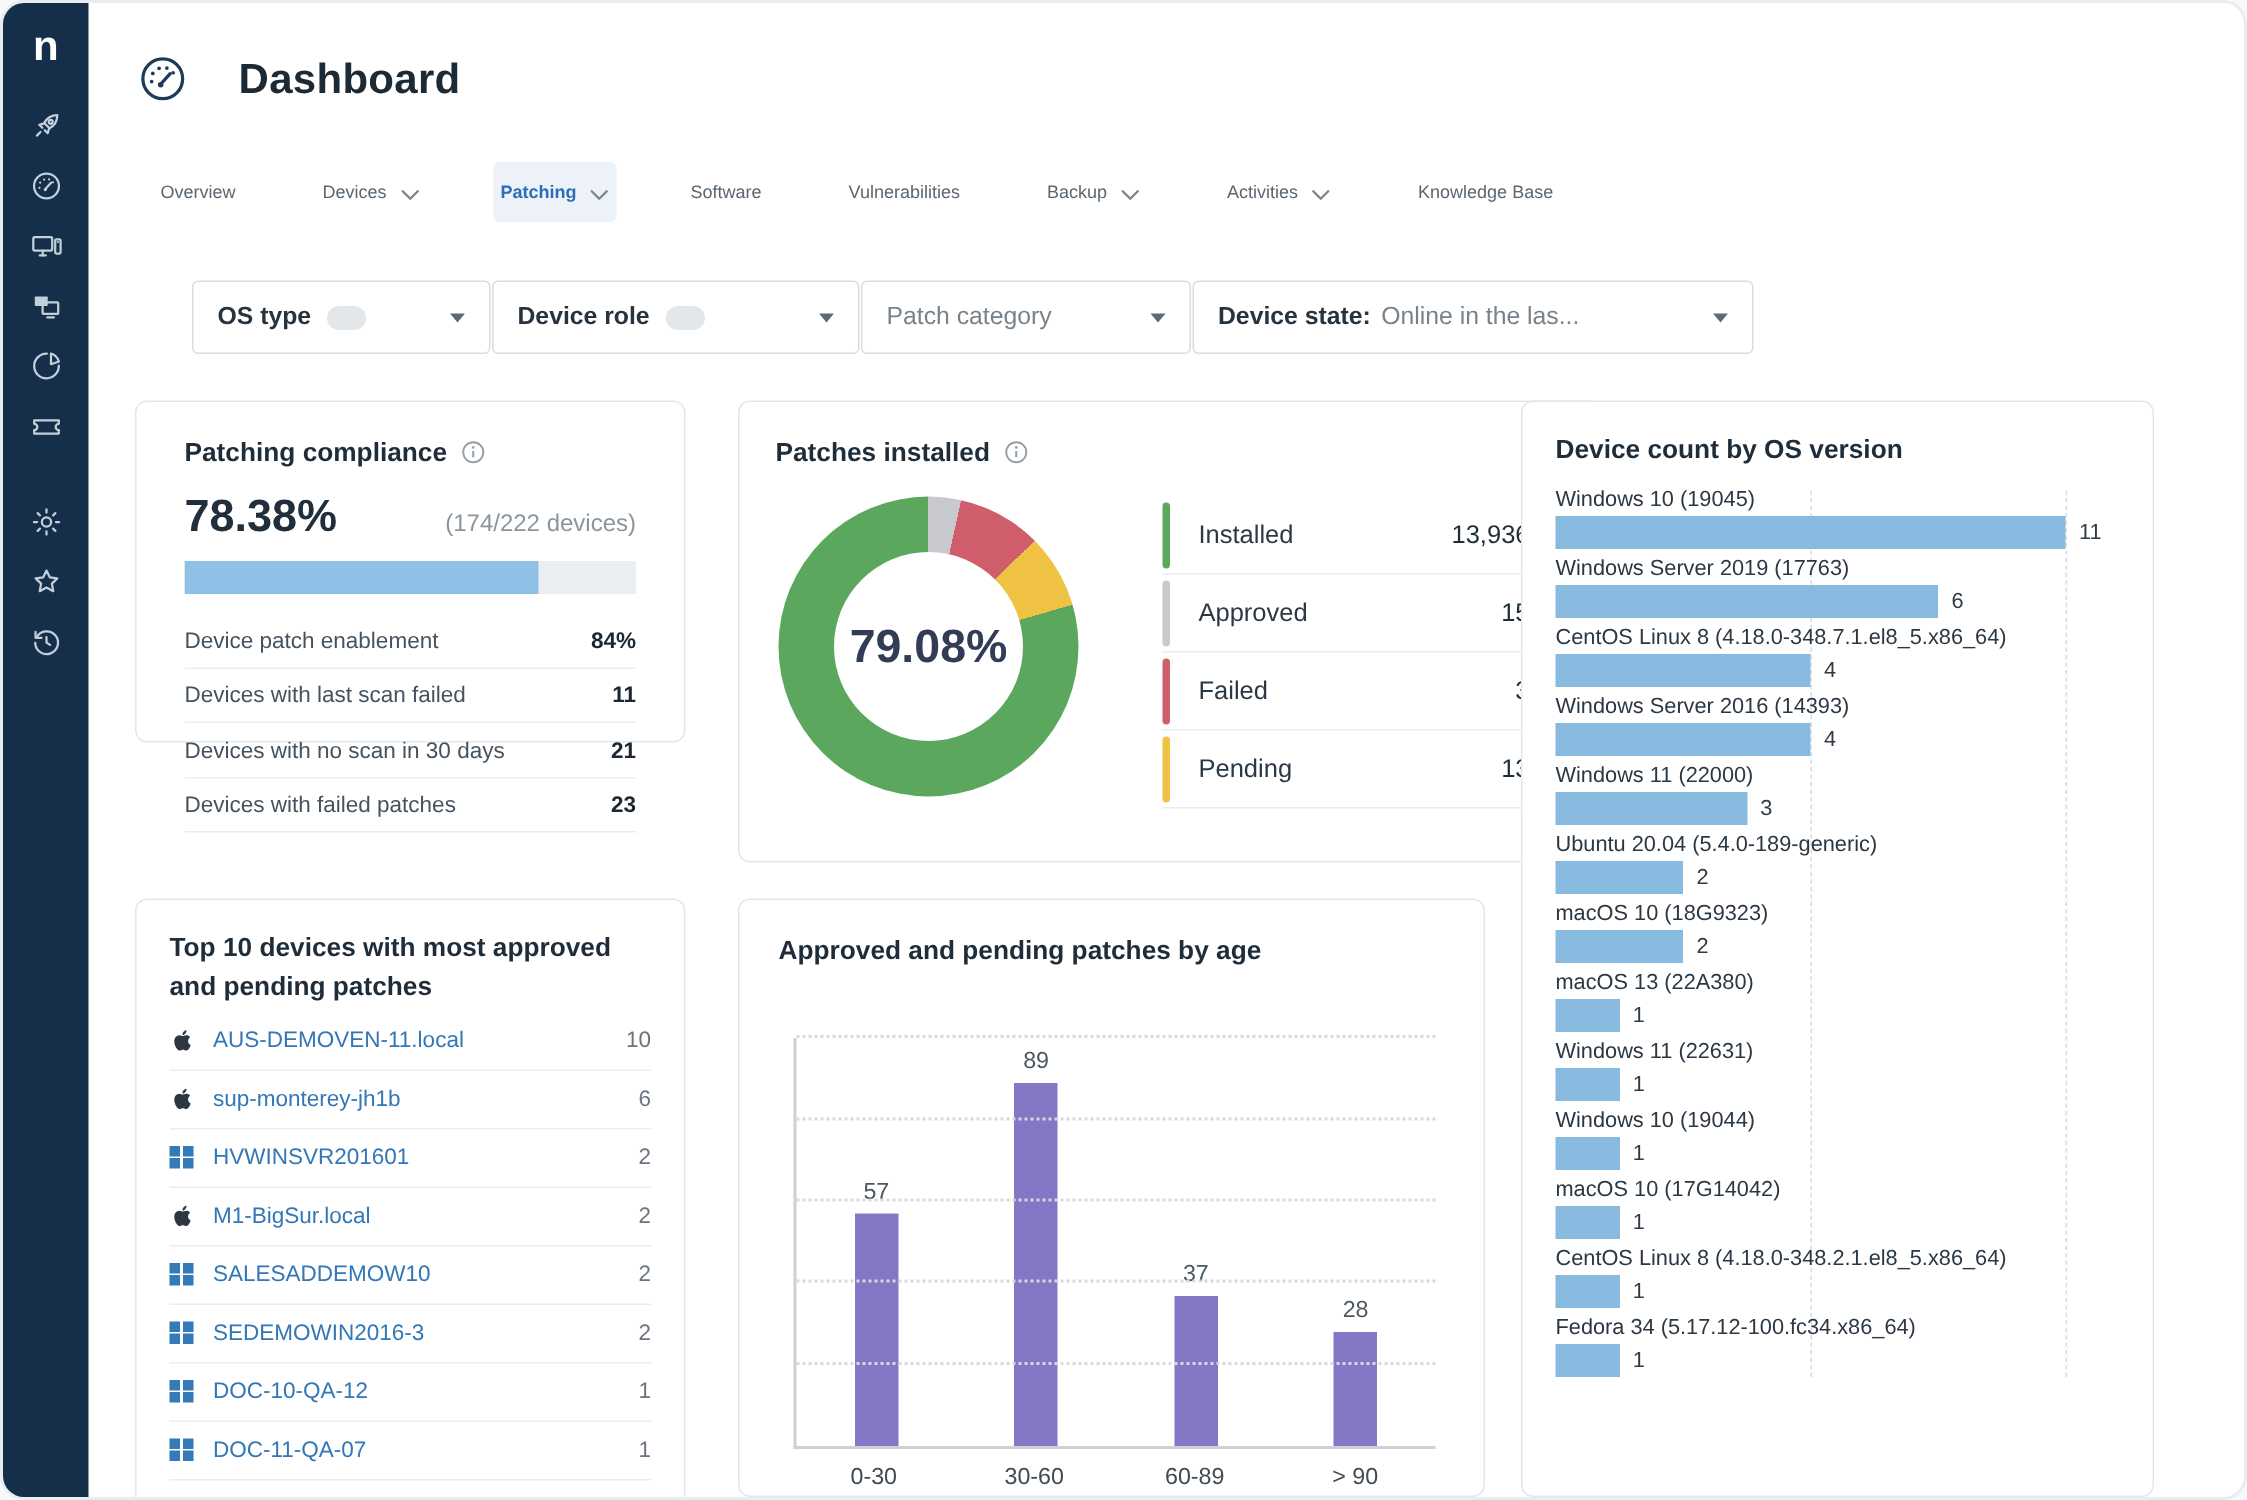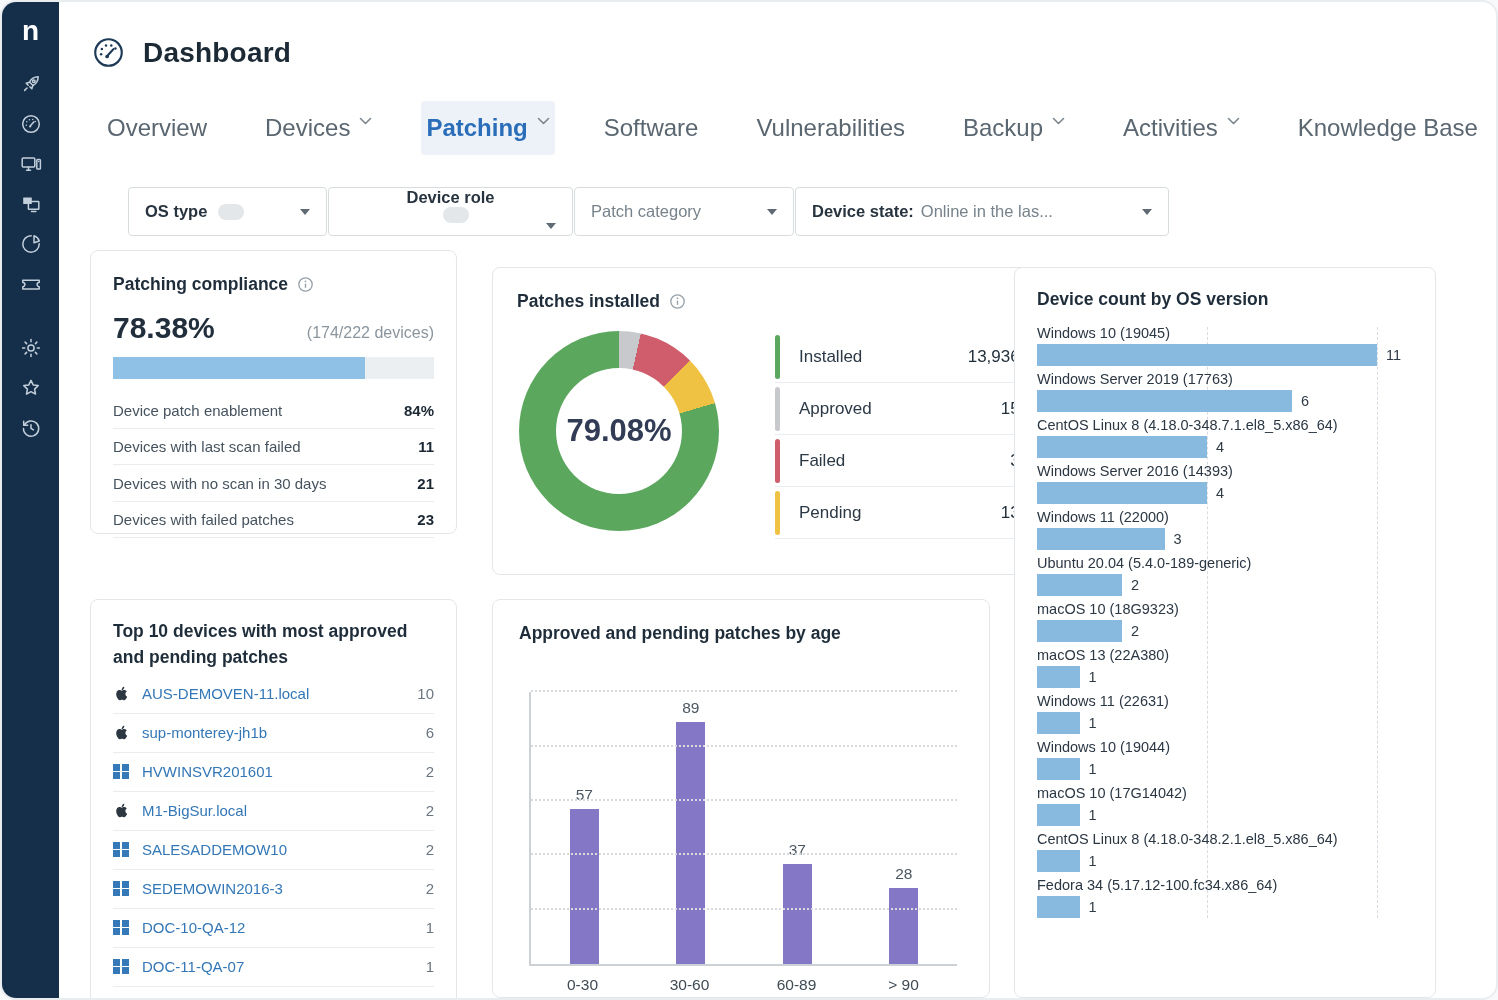--- a/index.html
+++ b/index.html
@@ -6,42 +6,42 @@
   body{width:1498px;height:1000px;background:#f7f9fa;font-family:"Liberation Sans",sans-serif;position:relative;}
   .app{position:absolute;top:2px;left:2px;width:1494px;height:996px;background:#fff;border-radius:14px;overflow:hidden;box-shadow:0 0 0 2px #e9edf0;}
   
   .sidebar{position:absolute;left:0;top:0;bottom:0;width:57px;background:#152f4a;display:flex;flex-direction:column;align-items:center;}
   .logo{color:#fff;font-size:28px;font-weight:700;margin-top:10px;height:38px;line-height:38px;cursor:pointer;}
   .nav-group{display:flex;flex-direction:column;gap:16px;margin-top:22px;}
   .nav-group.lower{margin-top:40px;}
   .side-btn{background:none;border:none;padding:0;width:24px;height:24px;color:#c3cfda;cursor:pointer;display:block;}
   .side-btn svg{display:block;}
   
-  .page-header{position:absolute;left:88px;top:32px;display:flex;align-items:center;gap:16px;}
+  .page-header{position:absolute;left:88px;top:32px;display:flex;align-items:center;gap:32px;}
   .hdr-icon{color:#1d3a57;display:flex;}
   .page-title{font-size:28px;font-weight:600;color:#1c2a36;margin:0;letter-spacing:.2px;}
   
   .tabs{position:absolute;left:96px;top:100px;height:52px;display:flex;align-items:center;gap:40px;}
-  .tab{display:flex;align-items:flex-start;gap:9px;font-size:24px;color:#5a6670;cursor:pointer;padding:13px 9px;border-radius:4px;white-space:nowrap;}
+  .tab{display:flex;align-items:flex-end;gap:9px;font-size:12px;color:#5a6670;cursor:pointer;padding:13px 9px;border-radius:4px;white-space:nowrap;}
   .tab.active{background:#edf2f8;color:#2a6db9;font-weight:600;padding:13px 5px;}
   
   .filters{position:absolute;left:88px;top:185px;display:flex;gap:1px;padding-left:38px;}
   .filter{height:49px;border:1px solid #d7dcdf;border-radius:4px;display:flex;align-items:center;padding:0 16px;background:#fff;box-sizing:border-box;cursor:pointer;}
   .filter:nth-child(1){width:199px;}
-  .filter:nth-child(2){width:245px;flex-direction:column;}
+  .filter:nth-child(2){width:245px;}
   .filter:nth-child(3){width:220px;}
   .filter:nth-child(4){width:374px;}
   .f-label{font-size:16.5px;font-weight:600;color:#27333e;white-space:nowrap;}
   .f-label.muted{color:#77828b;font-weight:400;}
   .pill{width:26px;height:16px;border-radius:8px;background:#e4e7ea;margin-left:11px;}
   .f-value{font-size:16.5px;color:#77828b;margin-left:7px;white-space:nowrap;overflow:hidden;flex:1;}
   .caret{margin-left:auto;width:0;height:0;border-left:5px solid transparent;border-right:5px solid transparent;border-top:6px solid #5f6a74;flex:none;}
   
   .card{position:absolute;background:#fff;border:1px solid #e4e7ea;border-radius:8px;box-sizing:border-box;}
-  .c1{left:88px;top:248px;width:367px;height:284px;padding:20px 22px;}
+  .c1{left:88px;top:265px;width:367px;height:228px;padding:20px 32px;}
   .c2{left:490px;top:265px;width:576px;height:308px;padding:20px 24px;}
   .c3{left:1012px;top:265px;width:422px;height:731px;padding:18px 22px;}
   .c4{left:88px;top:597px;width:367px;height:440px;padding:18px 22px;}
   .c5{left:490px;top:597px;width:498px;height:399px;padding:20px 26px;}
   .card-title-row{display:flex;align-items:center;gap:9px;}
   .card-title{font-size:17.5px;font-weight:700;color:#1f2d3a;margin:0;line-height:1.5;}
   .info{display:flex;cursor:pointer;}
   
   .pct-row{display:flex;align-items:baseline;justify-content:space-between;margin-top:14px;}
   .big-pct{font-size:30px;font-weight:700;color:#212e3b;}

